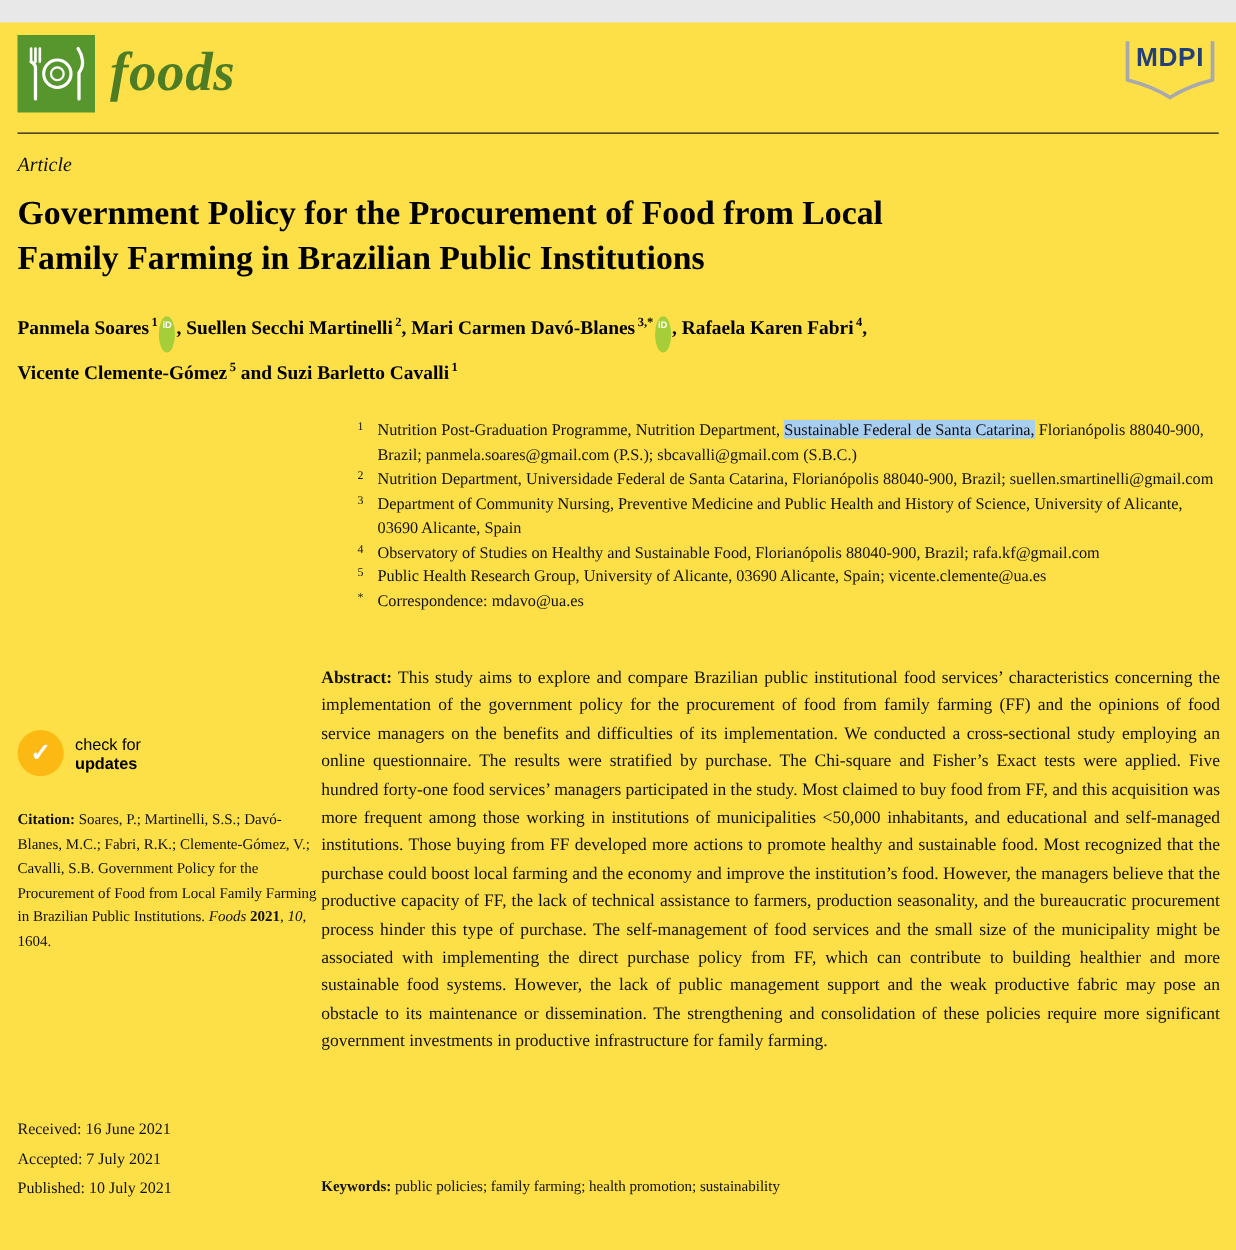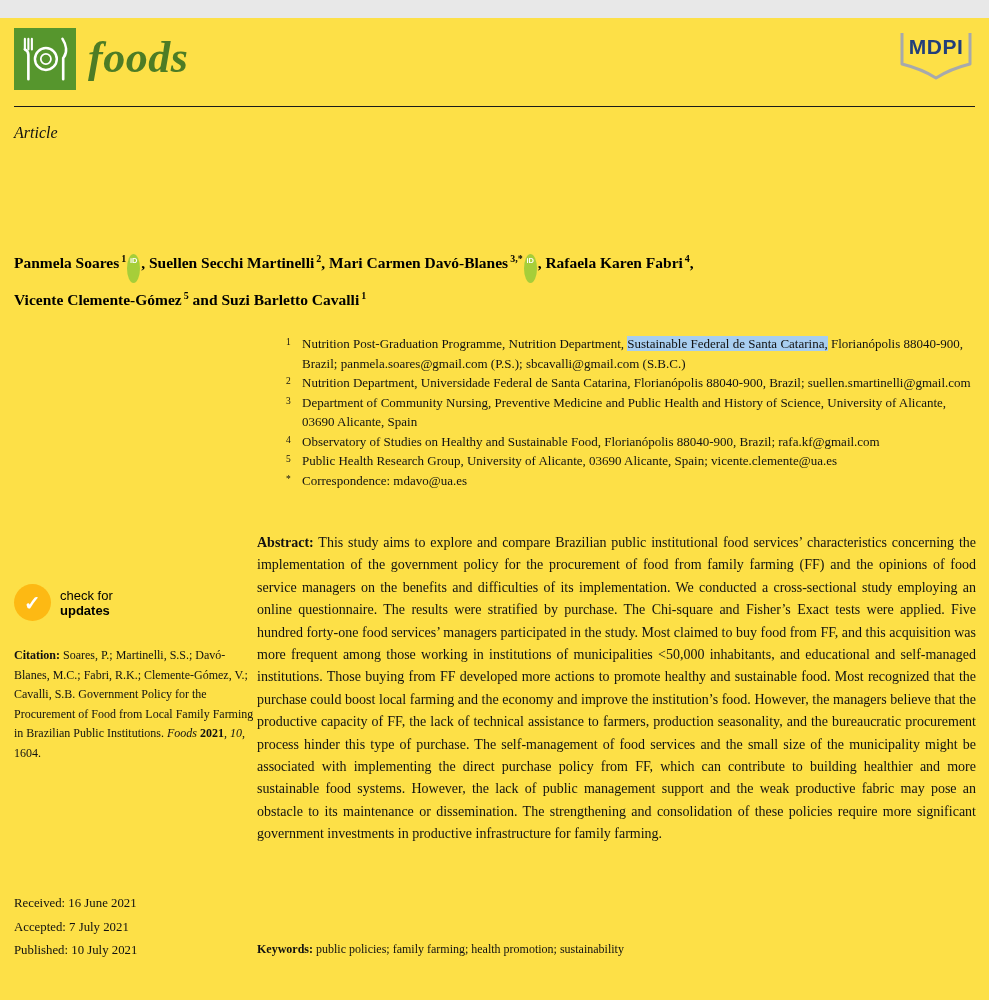--- a/index.html
+++ b/index.html
@@ -64,20 +64,21 @@
   <div class="mdpi">
     <svg width="78" height="52" viewBox="0 0 78 52">
       <path d="M5 3 v31 c12 3 23 7 34 14 c11 -7 22 -11 34 -14 V3" fill="none" stroke="#a7a9ac" stroke-width="3" stroke-linejoin="round"></path>
     </svg>
     <span class="mdpi-text">MDPI</span>
   </div>
 
   <div class="header-rule"></div>
 
   <div class="article-type">Article</div>
+  <h1 class="title"><span>Government Policy for the Procurement of Food from Local</span><br><span>Family Farming in Brazilian Public Institutions</span></h1>
 
   <div class="authors">
     <span><span>Panmela Soares</span><sup class="asup">1</sup><span class="orcid">iD</span><span>, </span></span><span><span>Suellen Secchi Martinelli</span><sup class="asup">2</sup><span>, </span></span><span><span>Mari Carmen Davó-Blanes</span><sup class="asup">3,*</sup><span class="orcid">iD</span><span>, </span></span><span><span>Rafaela Karen Fabri</span><sup class="asup">4</sup><span>, </span></span><br><span><span>Vicente Clemente-Gómez</span><sup class="asup">5</sup><span> and </span></span><span><span>Suzi Barletto Cavalli</span><sup class="asup">1</sup></span>
   </div>
 
   <div class="affiliations">
     <div class="aff-row">
       <span class="aff-marker">1</span>
       <span class="aff-text"><span>Nutrition Post-Graduation Programme, Nutrition Department, </span><span class="hl">Sustainable Federal de Santa Catarina,</span><span> Florianópolis 88040-900, Brazil; panmela.soares@gmail.com (P.S.); sbcavalli@gmail.com (S.B.C.)</span></span>
     </div>

